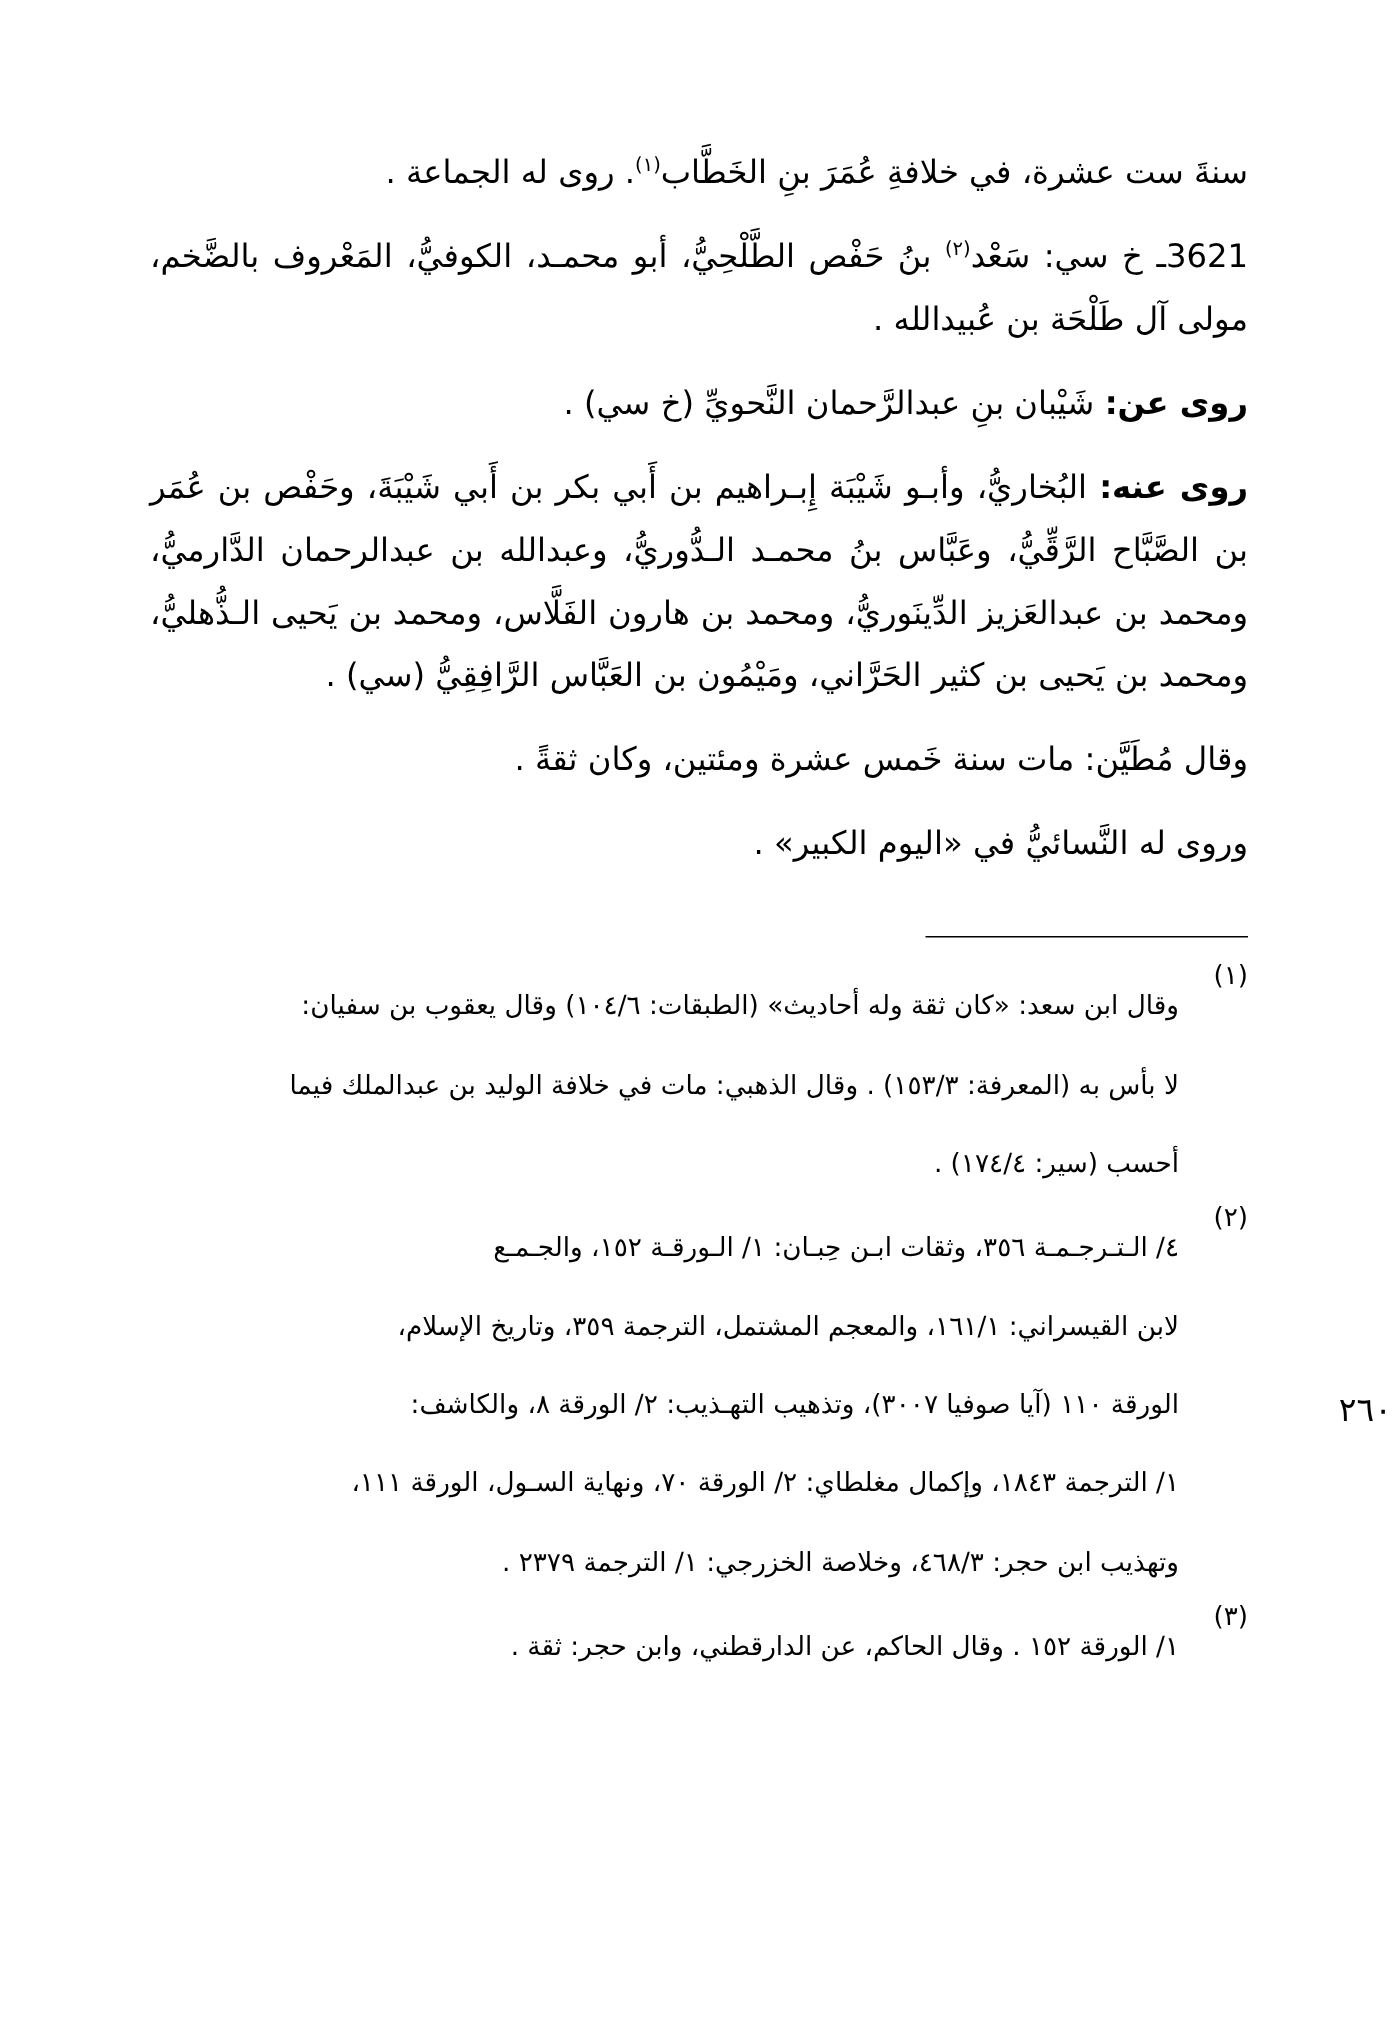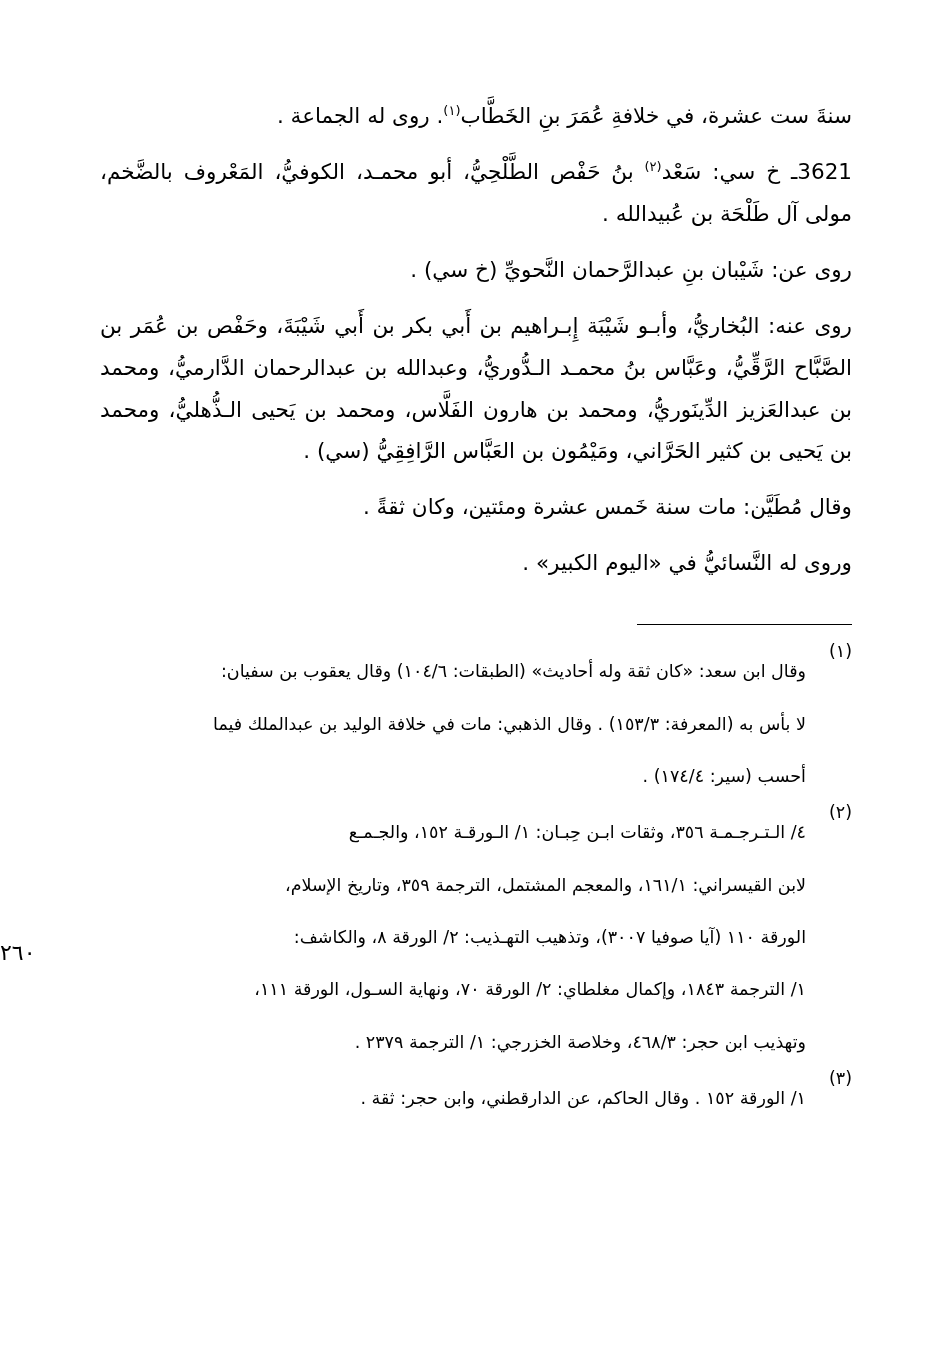--- a/index.html
+++ b/index.html
@@ -14,35 +14,35 @@
     color: #000000;
     position: relative;
     overflow: hidden;
   }
   .page {
     position: absolute;
     top: 0; right: 0;
     width: 928px;
     height: 1020px;
     box-sizing: border-box;
-    padding: 95px 76px 40px 100px;
+    padding: 95px 96px 40px 100px;
     direction: rtl;
   }
   .body-block {
     font-size: 21.5px;
     line-height: 1.95;
     text-align: justify;
     text-justify: inter-word;
   }
   p.para {
     margin: 0 0 14px 0;
     text-align: justify;
   }
   .lead {
-    font-weight: normal;
+    font-weight: bold;
   }
   .entry-num {
     letter-spacing: 1px;
   }
   .center-ish {
     text-align: center;
   }
   sup.fn {
     font-size: 13px;
     vertical-align: super;
@@ -78,24 +78,24 @@
   .note-body {
     flex: 1 1 auto;
     text-align: justify;
   }
   .note-body > span {
     display: block;
     margin-top: 20px;
   }
   .page-number {
     position: absolute;
-    bottom: 55px;
+    bottom: 67px;
     left: 0;
     right: 0;
-    text-align: left;
+    text-align: right;
     font-size: 22px;
     letter-spacing: 2px;
   }
   .sp-top { margin-top: 22px; }
   .sp-big { margin-top: 30px; }
 </style>
 </head>
 <body>
 
 <div class="page">

